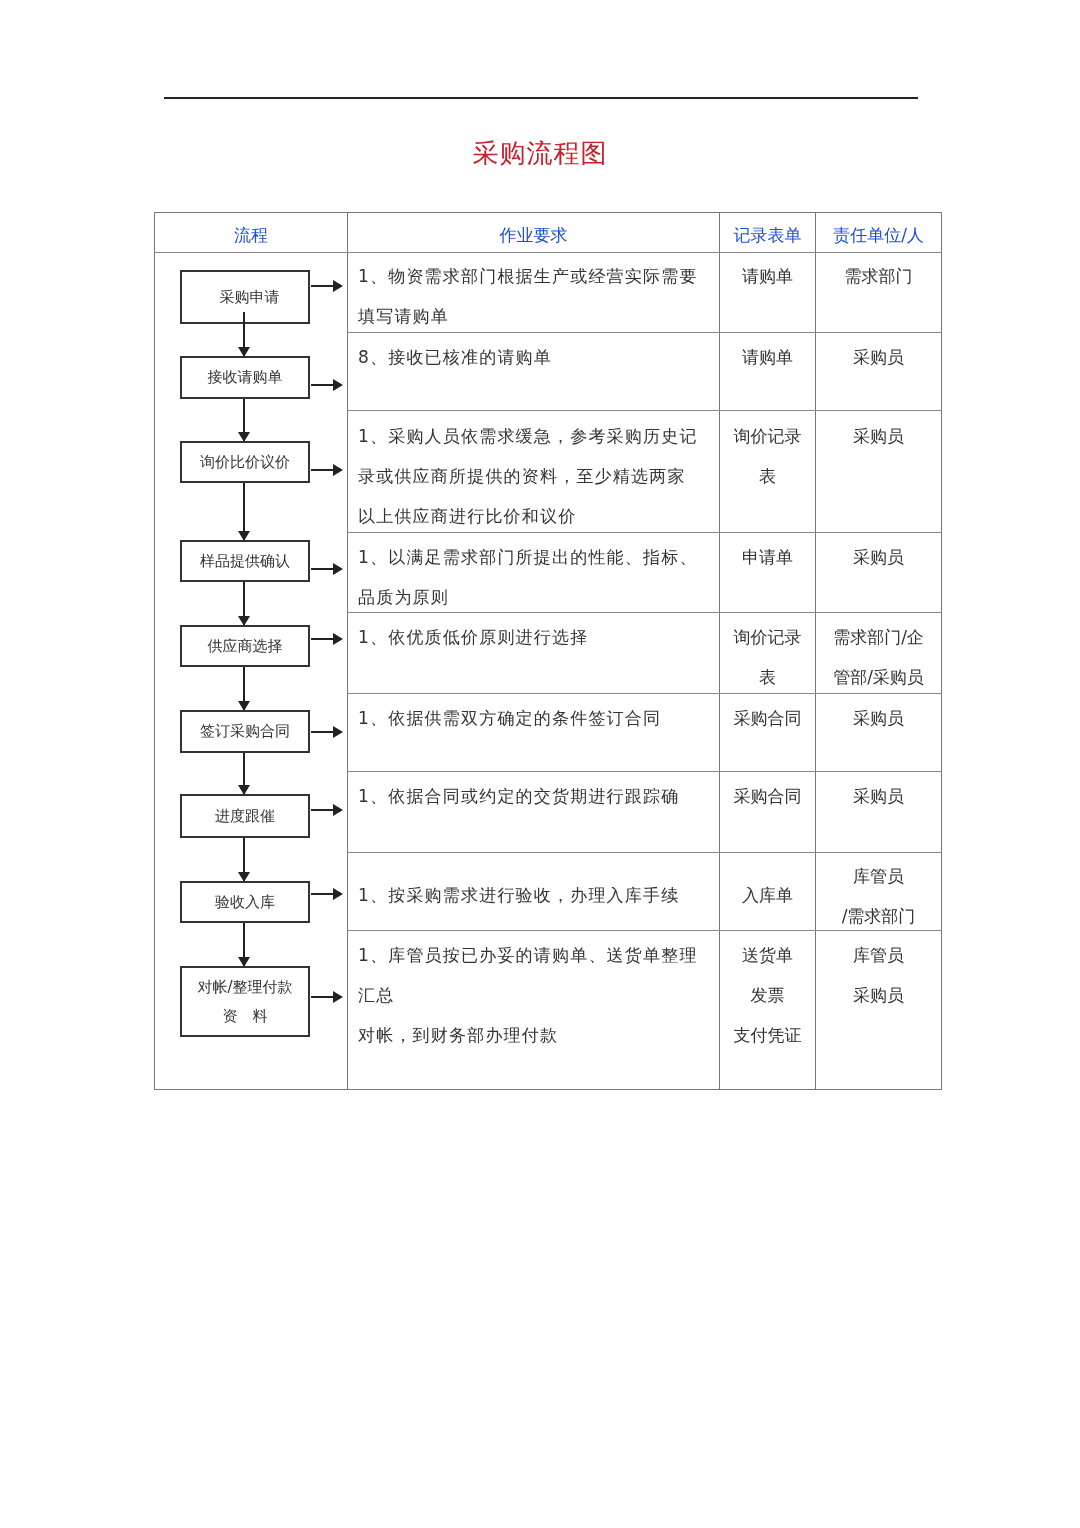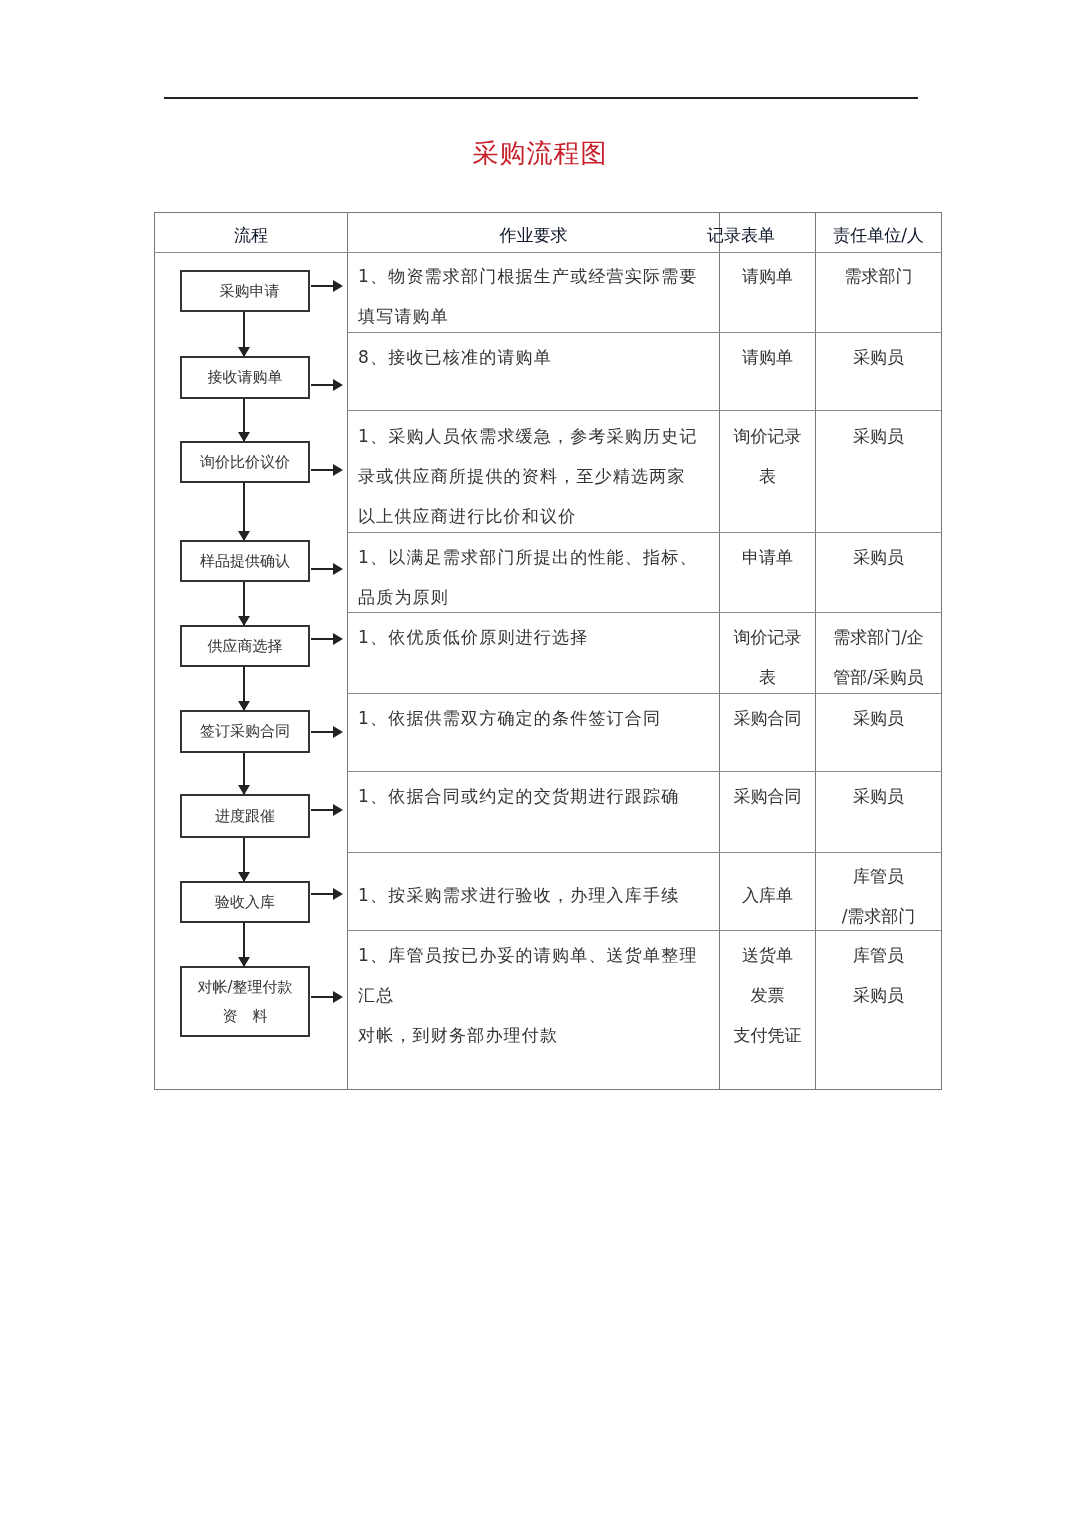--- a/index.html
+++ b/index.html
@@ -6,21 +6,21 @@
   body{width:1080px;height:1528px;position:relative;overflow:hidden;
        font-family:"DejaVu Sans","Liberation Sans",sans-serif;color:#333;}
   .rule{position:absolute;left:164px;top:97px;width:754px;height:2px;background:#222;}
   .title{position:absolute;left:0;width:1080px;top:136px;text-align:center;
          font-size:26px;color:#c8202a;letter-spacing:1px;font-family:"DejaVu Sans",sans-serif;}
   .table{position:absolute;left:154px;top:212px;width:788px;height:878px;
          border:1px solid #777;box-sizing:border-box;}
   .vline{position:absolute;width:1px;background:#777;}
   .hline{position:absolute;height:1px;background:#888;}
   .hdr{position:absolute;top:212px;height:40px;line-height:46px;text-align:center;
-       font-size:17px;color:#0f172a;}
+       font-size:17px;color:#1d4ed8;}
   .cell{position:absolute;font-size:17px;color:#333;line-height:40px;box-sizing:border-box;}
   .req{left:348px;width:371px;padding-left:10px;padding-right:6px;letter-spacing:1.2px;}
   .rec{left:720px;width:95px;text-align:center;}
   .resp{left:816px;width:125px;text-align:center;}
   .box{position:absolute;left:180px;width:130px;border:2px solid #333;box-sizing:border-box;
        background:#fff;display:flex;align-items:center;justify-content:center;
        text-align:center;font-size:15px;color:#333;line-height:29px;}
   .varrow{position:absolute;left:243px;width:2px;background:#222;}
   .varrow::after{content:"";position:absolute;left:-5px;bottom:-1px;width:0;height:0;
        border-left:6px solid transparent;border-right:6px solid transparent;border-top:10px solid #222;}
@@ -46,24 +46,24 @@
 <div class="hline" style="left:347px;top:410px;width:595px;"></div>
 <div class="hline" style="left:347px;top:532px;width:595px;"></div>
 <div class="hline" style="left:347px;top:612px;width:595px;"></div>
 <div class="hline" style="left:347px;top:693px;width:595px;"></div>
 <div class="hline" style="left:347px;top:771px;width:595px;"></div>
 <div class="hline" style="left:347px;top:852px;width:595px;"></div>
 <div class="hline" style="left:347px;top:930px;width:595px;"></div>
 
 <div class="hdr" style="left:155px;width:192px;">流程</div>
 <div class="hdr" style="left:348px;width:371px;">作业要求</div>
-<div class="hdr" style="left:680px;width:95px;text-align:right;">记录表单</div>
+<div class="hdr" style="left:720px;width:95px;">记录表单</div>
 <div class="hdr" style="left:816px;width:125px;">责任单位/人</div>
 
-<div class="box" style="top:270px;height:42px;padding-left:9px;">
+<div class="box" style="top:270px;height:54px;padding-left:9px;">
     <span>采购申请</span>
   </div>
 <div class="box" style="top:356px;height:43px;">
     <span>接收请购单</span>
   </div>
 <div class="box" style="top:441px;height:42px;">
     <span>询价比价议价</span>
   </div>
 <div class="box" style="top:540px;height:42px;">
     <span>样品提供确认</span>

